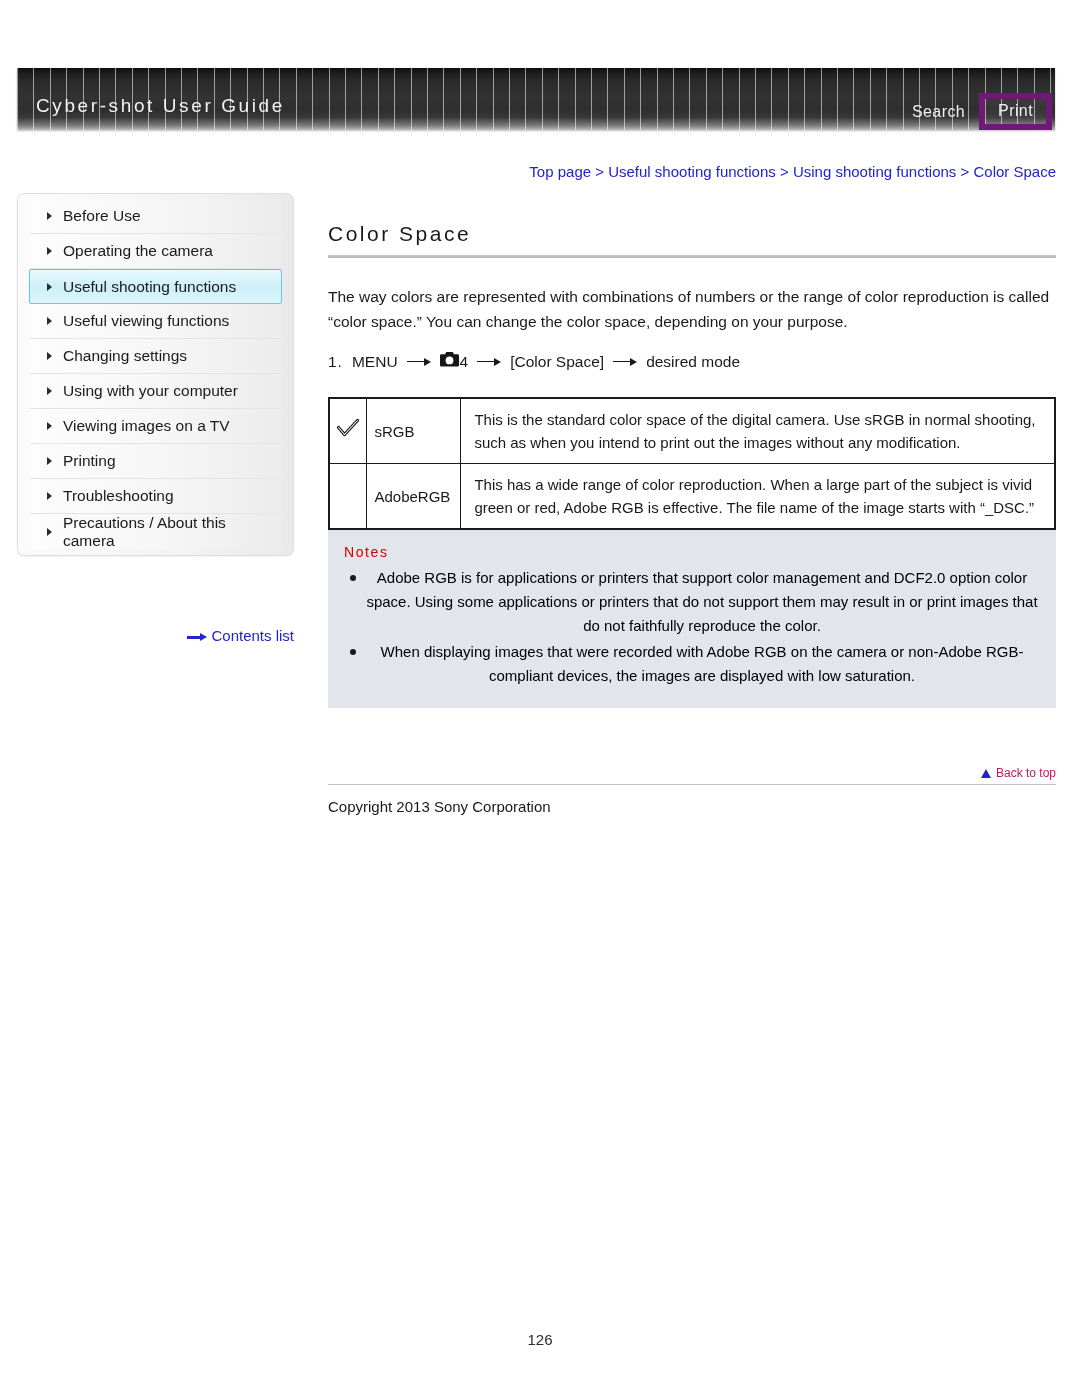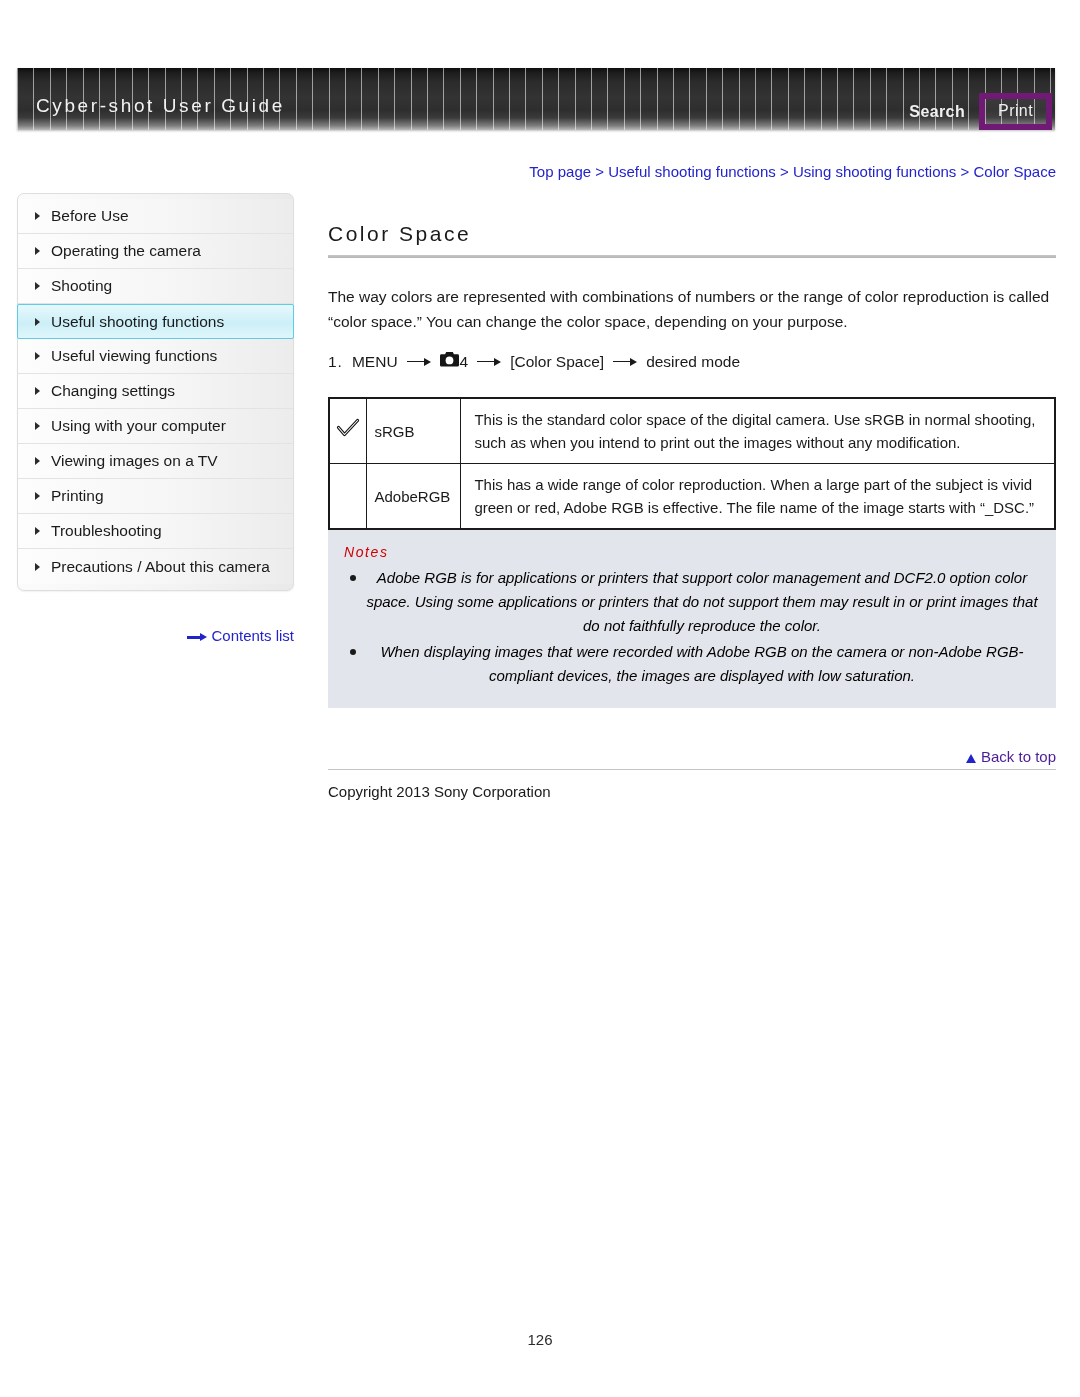--- a/index.html
+++ b/index.html
@@ -38,21 +38,21 @@
     letter-spacing: 2.6px;
     white-space: nowrap;
   }
   .header-actions {
     position: absolute;
     right: 28px; top: 93px;
     display: flex; align-items: center; gap: 14px;
   }
   .search-link {
     color: #f0f0f0; font-size: 16px;
-    letter-spacing: 0.4px; cursor: pointer; font-weight: bold;
+    letter-spacing: 0.4px; cursor: pointer;
   }
   .print-btn {
     color: #f0f0f0; font-size: 16px;
     letter-spacing: 0.4px;
     border: 6px solid #701a75;
     padding: 3px 13px 4px;
     background: rgba(255,255,255,0.04);
     cursor: pointer;
   }
 
@@ -70,21 +70,21 @@
   .breadcrumb .sep { color: #2323cc; }
 
   
   .sidebar {
     position: absolute;
     left: 17px; top: 193px;
     width: 277px;
     background: linear-gradient(to right, #fbfbfb 0%, #f3f3f3 60%, #e9e9e9 100%);
     border: 1px solid #dedede;
     border-radius: 7px;
-    padding: 5px 0 6px;
+    padding: 5px 12px 6px;
     box-shadow: 0 1px 2px rgba(0,0,0,0.06);
   }
   .nav-item {
     position: relative;
     height: 35px;
     display: flex; align-items: center;
     padding-left: 17px;
     font-size: 15.5px;
     color: #1a1a1a;
     border-bottom: 1px solid #e3e3e3;
@@ -204,22 +204,21 @@
     vertical-align: middle;
   }
   .col-check { width: 37px; text-align: center; padding: 0 !important; }
   .col-name  { width: 92px; white-space: nowrap; padding-left: 8px !important; }
   .col-desc  { padding-left: 13px !important; }
 
   
   .notes-box {
     background: #e3e5ec;
     padding: 14px 18px 18px 16px;
-    margin-bottom: 40px;
-    font-style: italic;
+    margin-bottom: 58px;
   }
   .notes-title {
     color: #d00000;
     font-size: 14px;
     letter-spacing: 1.6px;
     margin: 0 0 6px;
   }
   .notes-list { margin: 0; padding: 0; list-style: none; }
   .notes-list li {
     position: relative;
@@ -235,22 +234,22 @@
     position: absolute;
     left: 6px; top: 9px;
     width: 6px; height: 6px;
     background: #1a1a1a;
     border-radius: 50%;
   }
 
   
   .back-top {
     text-align: right;
-    font-size: 15px;
-    color: #4c1d95;
+    font-size: 12px;
+    color: #be185d;
     cursor: pointer;
     margin-bottom: 4px;
     white-space: nowrap;
   }
   .back-top .tri-up {
     display: inline-block;
     width: 0; height: 0;
     border-bottom: 9px solid #2323cc;
     border-left: 5.5px solid transparent;
     border-right: 5.5px solid transparent;
@@ -292,24 +291,20 @@
   </div>
 
   <div class="sidebar" id="sidebar">
       <div class="nav-item">
         <span class="tri"></span>
         <span>Before Use</span>
       </div>
       <div class="nav-item">
         <span class="tri"></span>
         <span>Operating the camera</span>
-      </div>
-      <div class="nav-item">
-        <span class="tri"></span>
-        <span>Shooting</span>
       </div>
       <div class="nav-item active">
         <span class="tri"></span>
         <span>Useful shooting functions</span>
       </div>
       <div class="nav-item">
         <span class="tri"></span>
         <span>Useful viewing functions</span>
       </div>
       <div class="nav-item">

